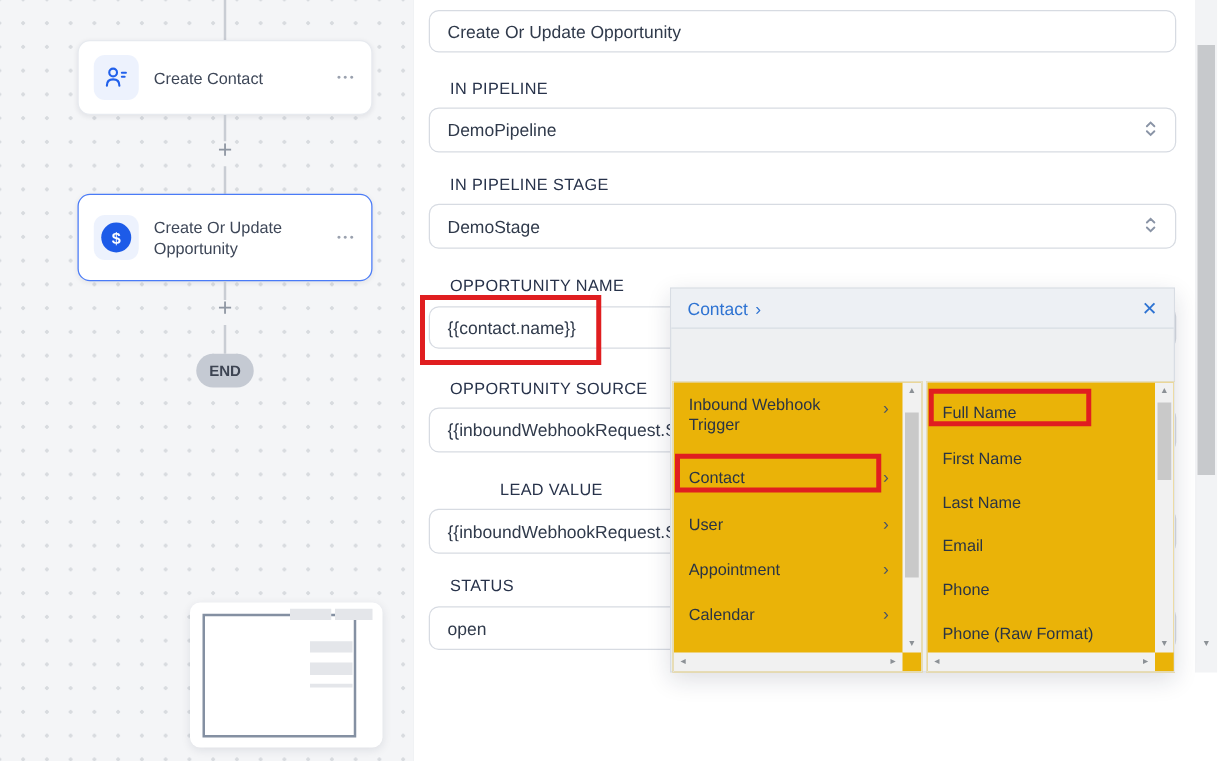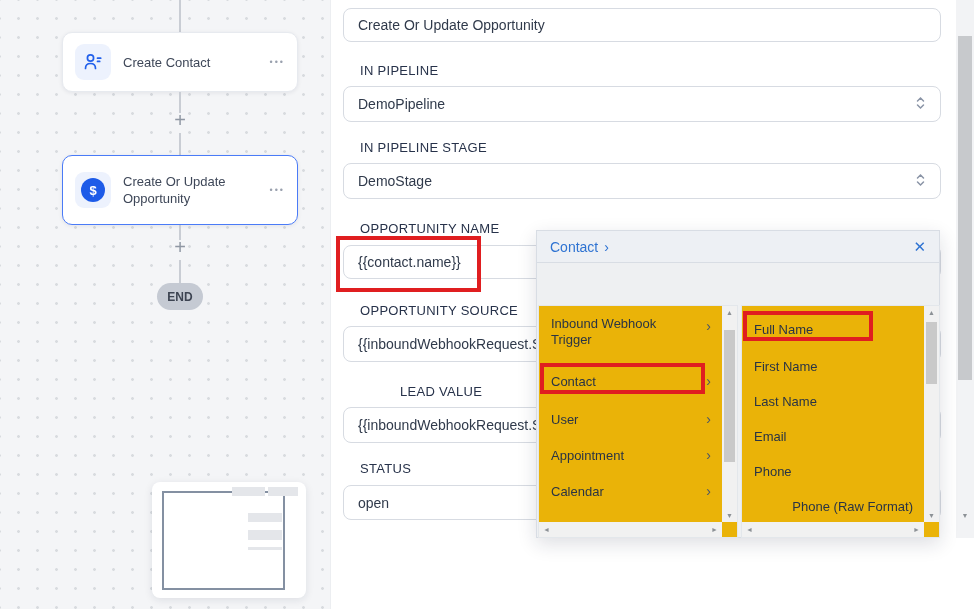--- a/index.html
+++ b/index.html
@@ -240,21 +240,21 @@
       </div>
       <div class="row" style="top:82px;">
         <span>Last Name</span>
       </div>
       <div class="row" style="top:117px;">
         <span>Email</span>
       </div>
       <div class="row" style="top:152px;">
         <span>Phone</span>
       </div>
-      <div class="row" style="top:187px;justify-content:flex-end;">
+      <div class="row" style="top:187px;">
         <span>Phone (Raw Format)</span>
       </div>
       <div class="vscroll">
         <div class="scroll-arrow" style="top:3px;">▲</div>
         <div class="vthumb" style="top:16px;height:62px;"></div>
         <div class="scroll-arrow" style="bottom:3px;">▼</div>
       </div>
       <div class="hscroll">
         <span class="tri">◄</span>
         <span class="tri">►</span>

